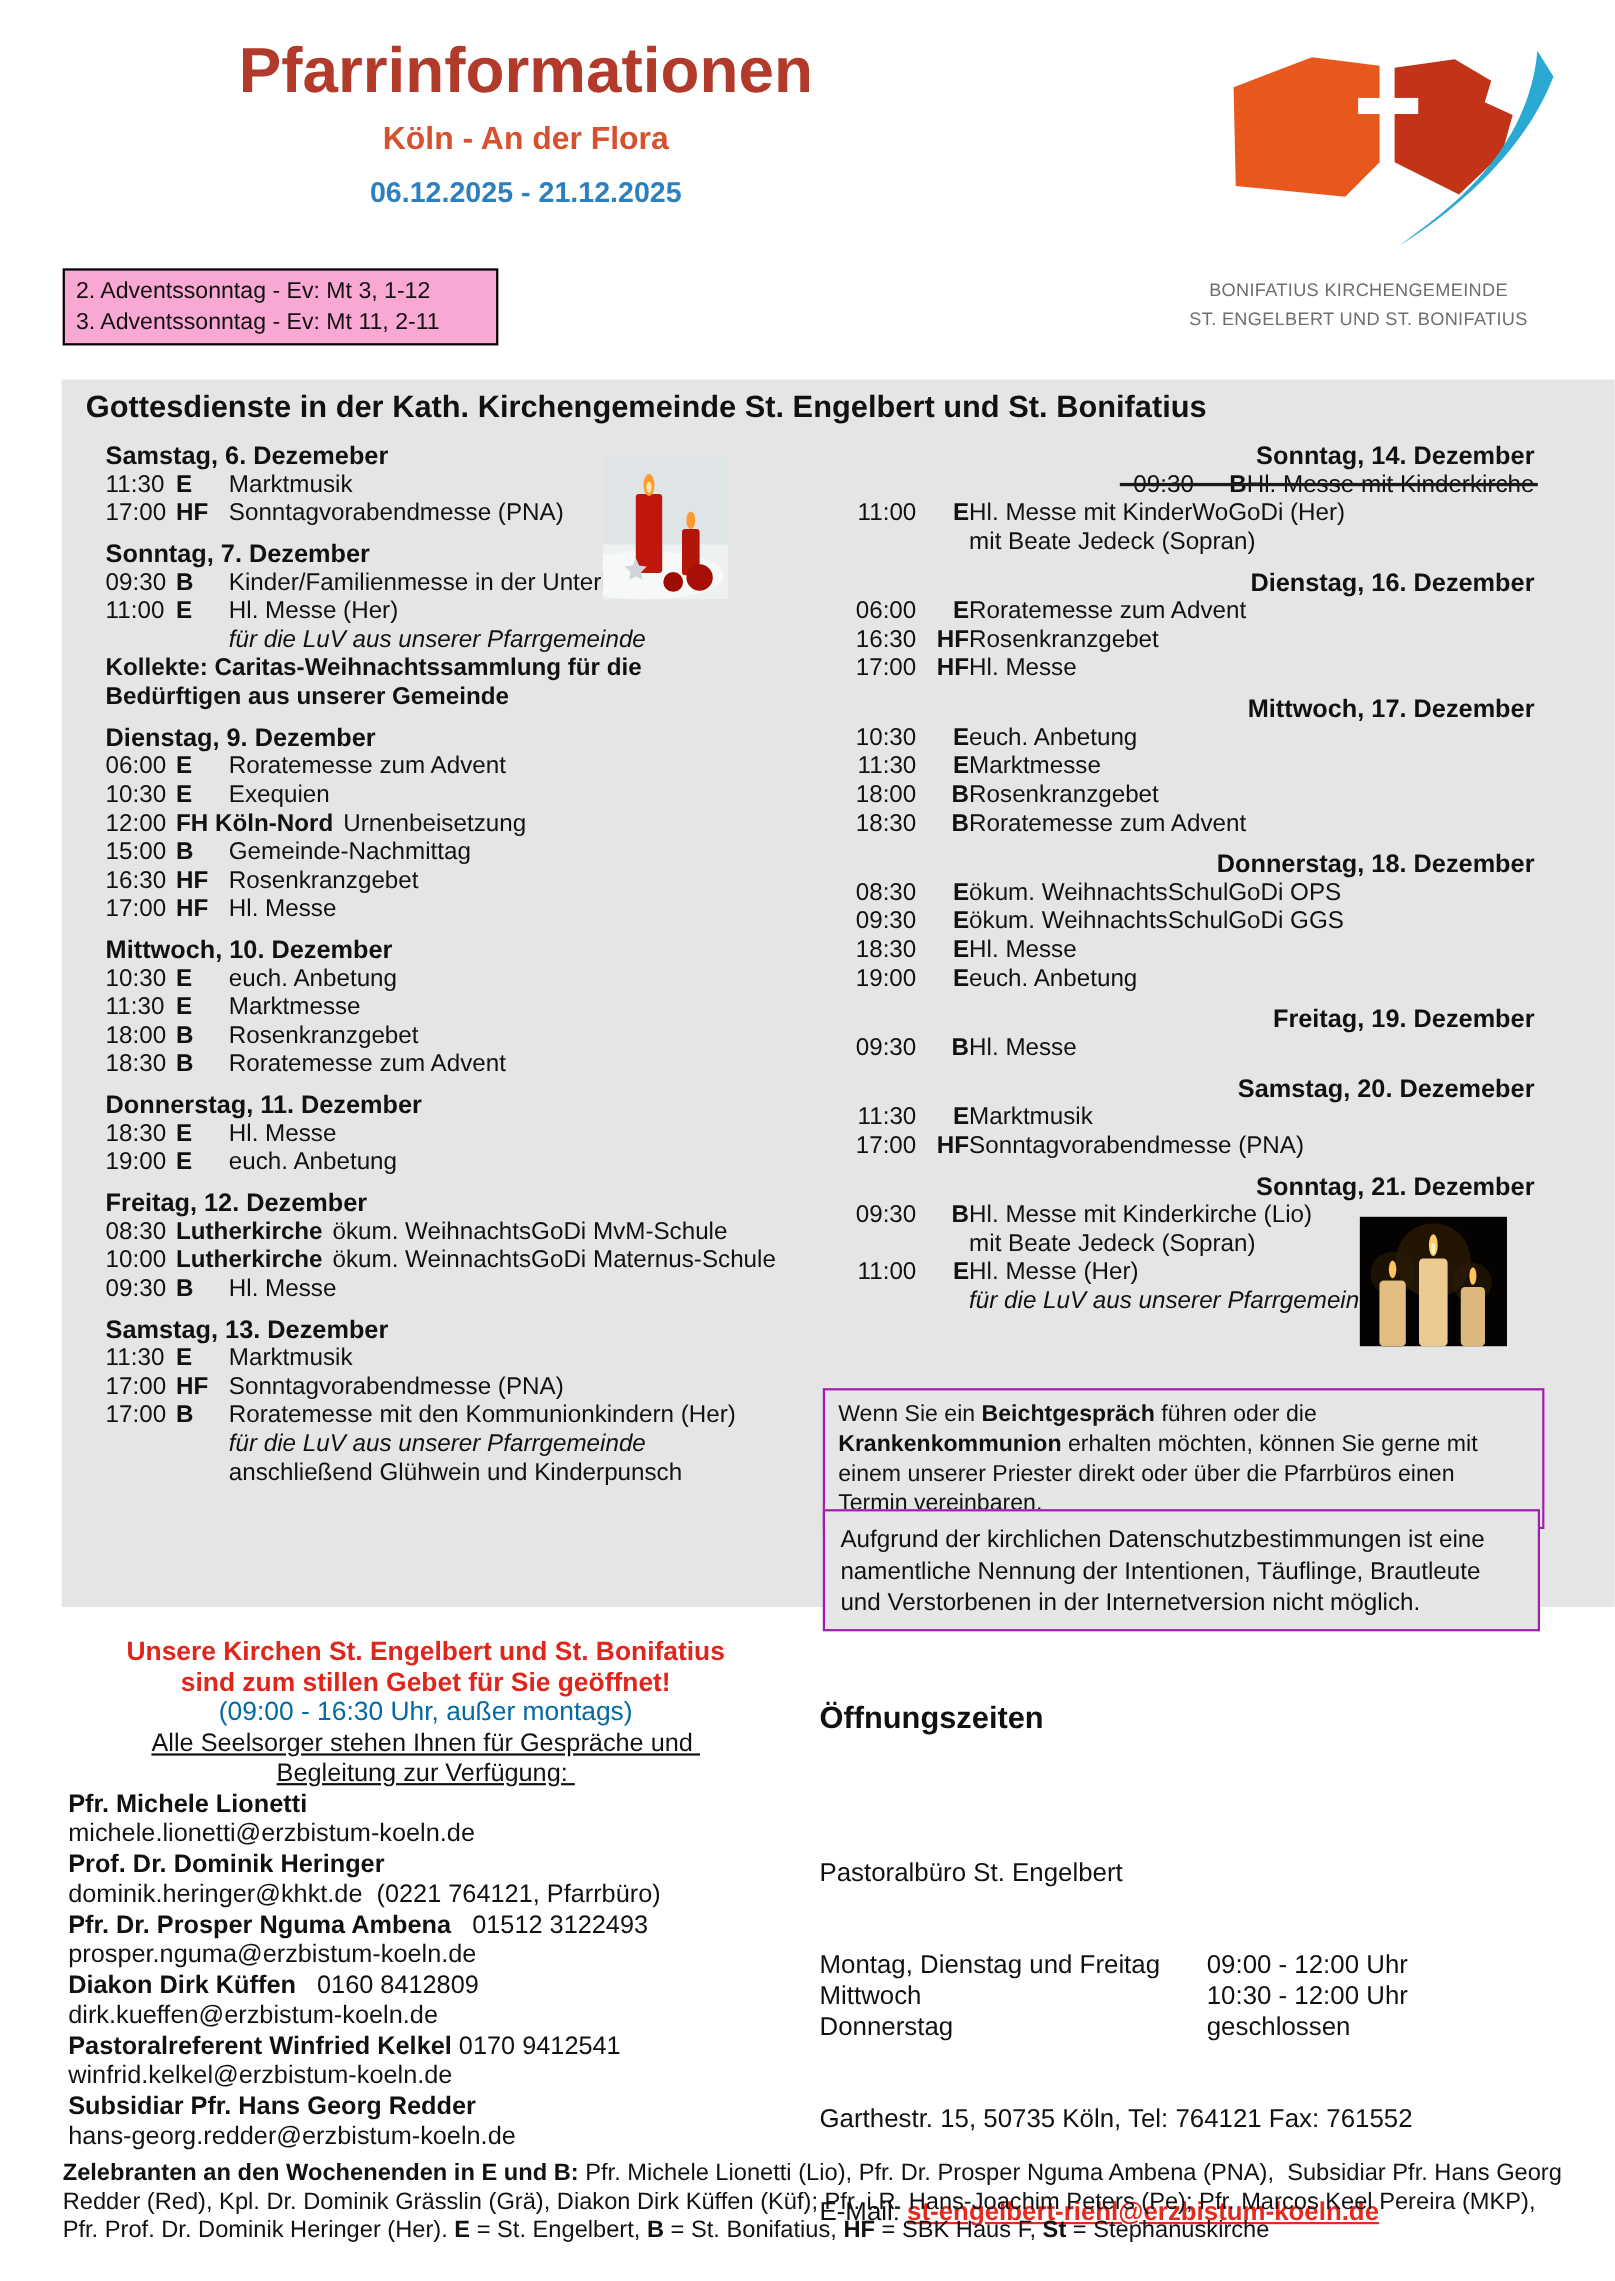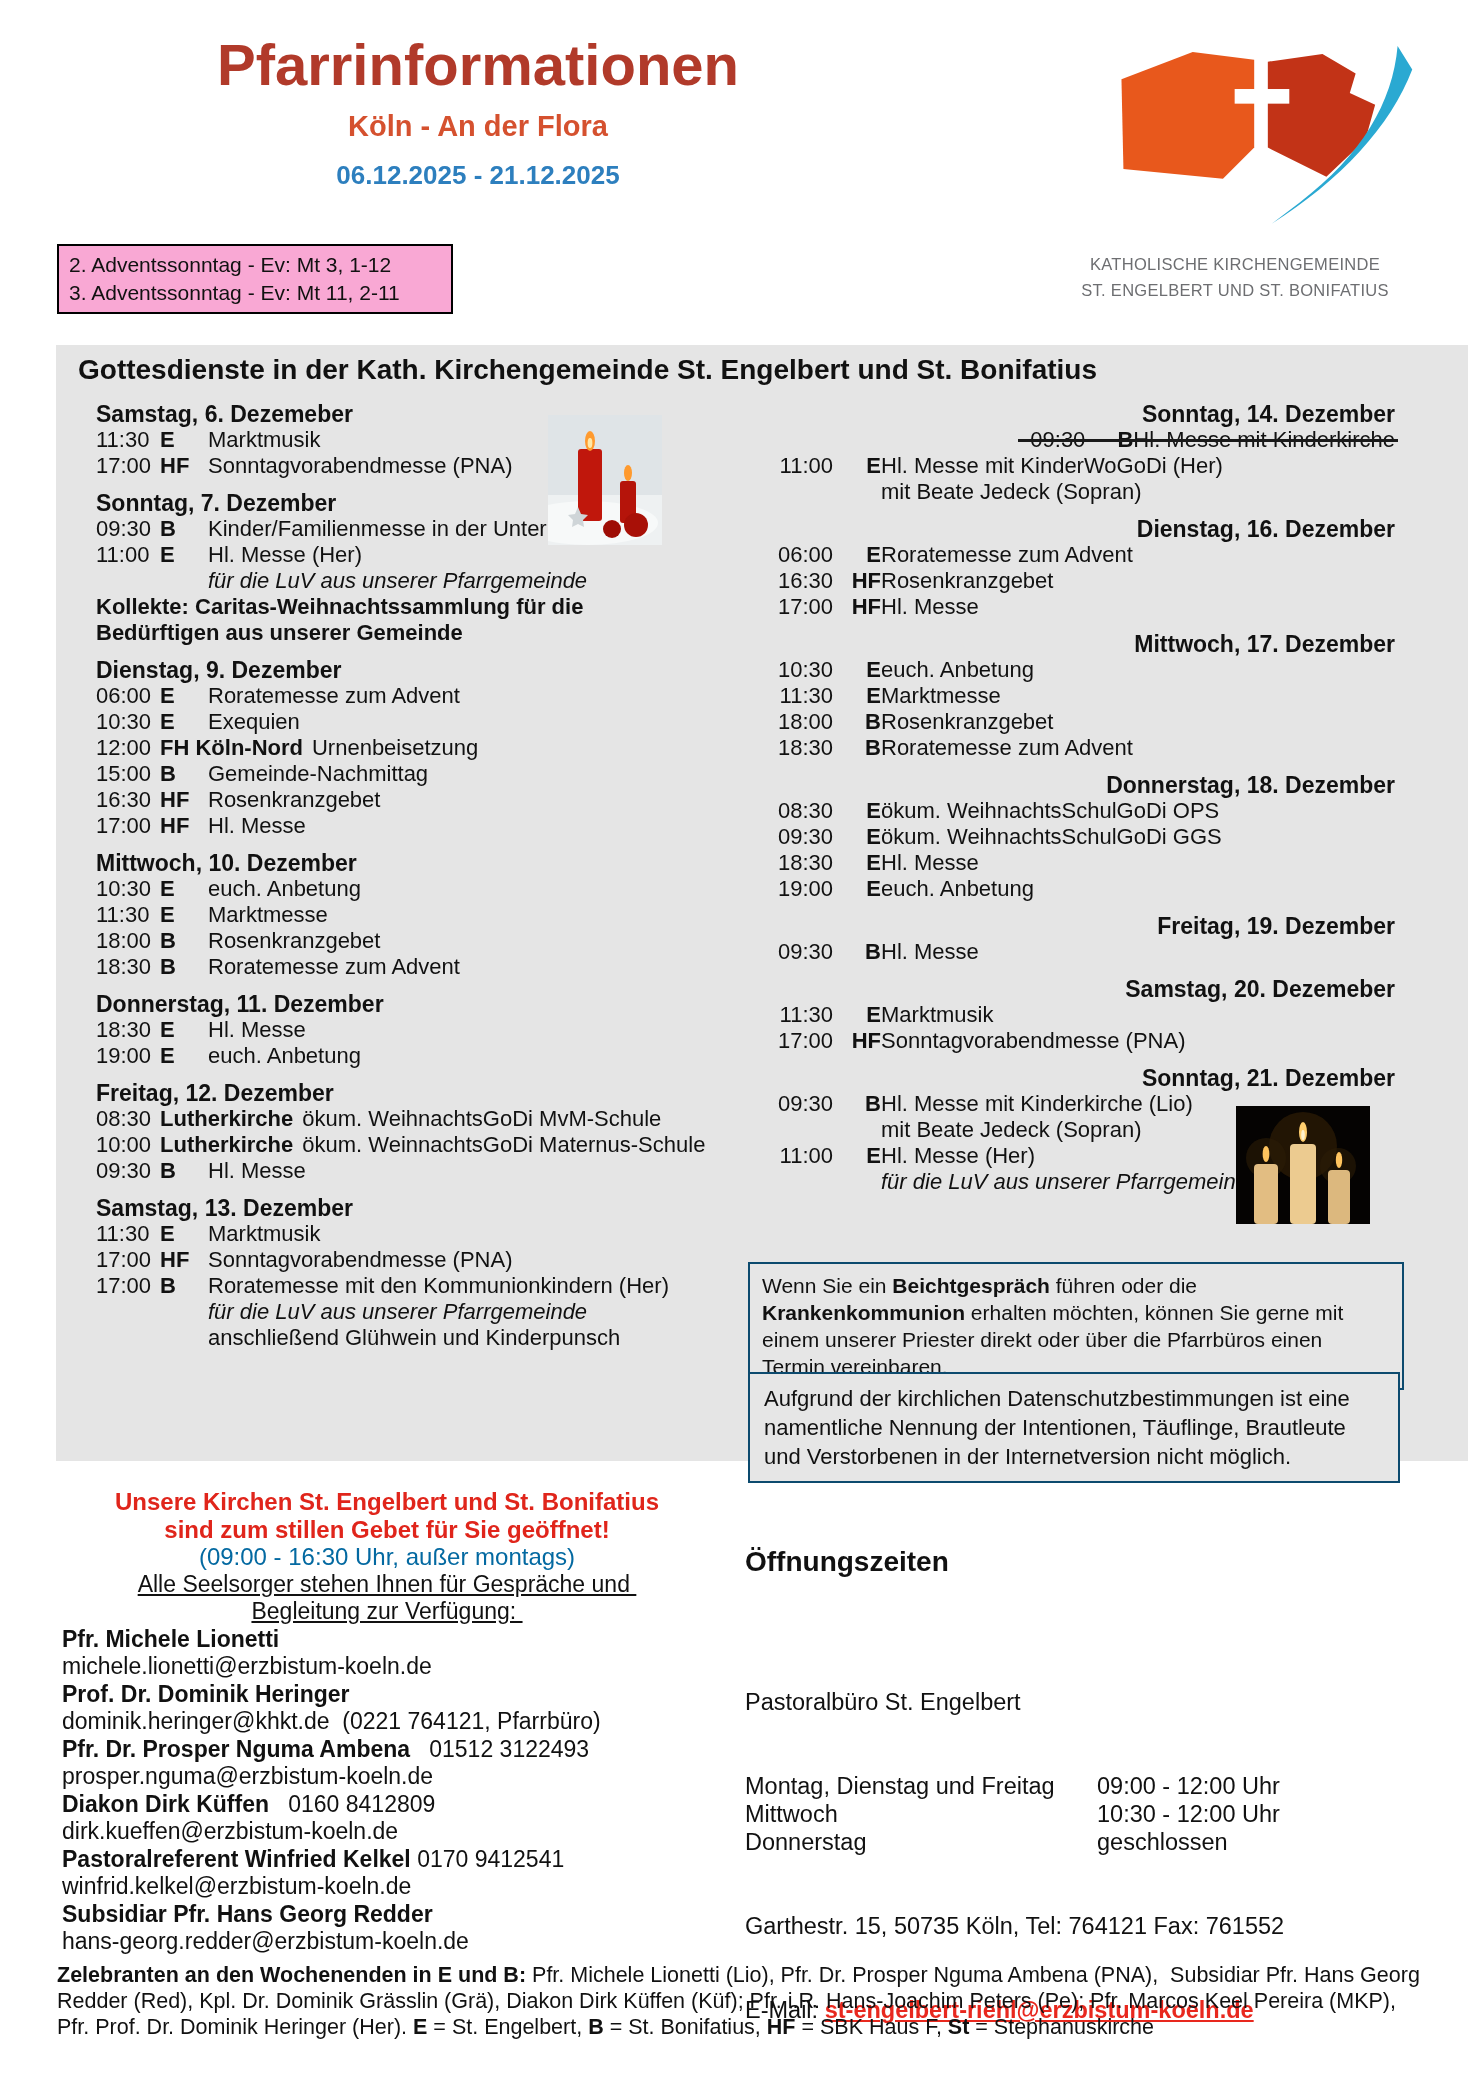--- a/index.html
+++ b/index.html
@@ -29,21 +29,21 @@
   .t{width:64px;flex:0 0 auto;}
   .c{width:48px;flex:0 0 auto;font-weight:bold;}
   .cw{font-weight:bold;margin-right:9px;flex:0 0 auto;}
   .i{font-style:italic;}
   .strike{display:inline-flex;position:relative;}
   .strike::after{content:"";position:absolute;left:-3px;right:-3px;top:12px;height:2.5px;background:#1a1a1a;}
   
   .photo1{position:absolute;left:548px;top:415px;width:114px;height:130px;}
   .photo2{position:absolute;left:1236px;top:1106px;width:134px;height:118px;}
   
-  .nbox{position:absolute;background:#e6e6e6;border:2px solid #0c4a6e;}
+  .nbox{position:absolute;background:#e6e6e6;border:2px solid #a21caf;}
   .box1{left:748px;top:1262px;width:628px;padding:8px 12px;font-size:21px;line-height:27px;}
   .box2{left:748px;top:1372px;width:620px;padding:10px 14px;font-size:22px;line-height:29px;}
   
   .prayer{position:absolute;left:62px;top:1488px;width:650px;font-size:23px;line-height:27.5px;white-space:pre-wrap;}
   .ln{min-height:27px;}
   .ln.rb{color:#e0251b;font-weight:bold;text-align:center;font-size:24px;}
   .ln.r{color:#0369a1;text-align:center;font-size:24px;}
   .ln.u{text-align:center;text-decoration:underline;}
   
   .office{position:absolute;left:745px;top:1492px;width:670px;font-size:23.5px;line-height:28px;white-space:pre-wrap;}
@@ -66,21 +66,21 @@
     <div class="t3">06.12.2025 - 21.12.2025</div>
   </div>
 
   <svg class="logo" viewBox="0 0 330 200" aria-hidden="true">
     <polygon points="22,48 95,20 158,28 158,118 126,150 24,140" fill="#e8581c"></polygon>
     <polygon points="172,30 228,22 262,42 256,62 282,74 272,110 232,148 172,118" fill="#c23317"></polygon>
     <rect x="138" y="58" width="56" height="15" fill="#fff"></rect>
     <path d="M305,14 C300,72 268,126 205,174 L176,196 C246,152 298,96 320,38 Z" fill="#2aa9d2"></path>
   </svg>
   <div class="logocap">
-    <div>KATHOLISCHE KIRCHENGEMEINDE</div>
+    <div>BONIFATIUS KIRCHENGEMEINDE</div>
     <div>ST. ENGELBERT UND ST. BONIFATIUS</div>
   </div>
 
   <div class="abox">
     <div>2. Adventssonntag - Ev: Mt 3, 1-12</div>
     <div>3. Adventssonntag - Ev: Mt 11, 2-11</div>
   </div>
 
   <div class="grey">
     <div class="svtitle">Gottesdienste in der Kath. Kirchengemeinde St. Engelbert und St. Bonifatius</div>

